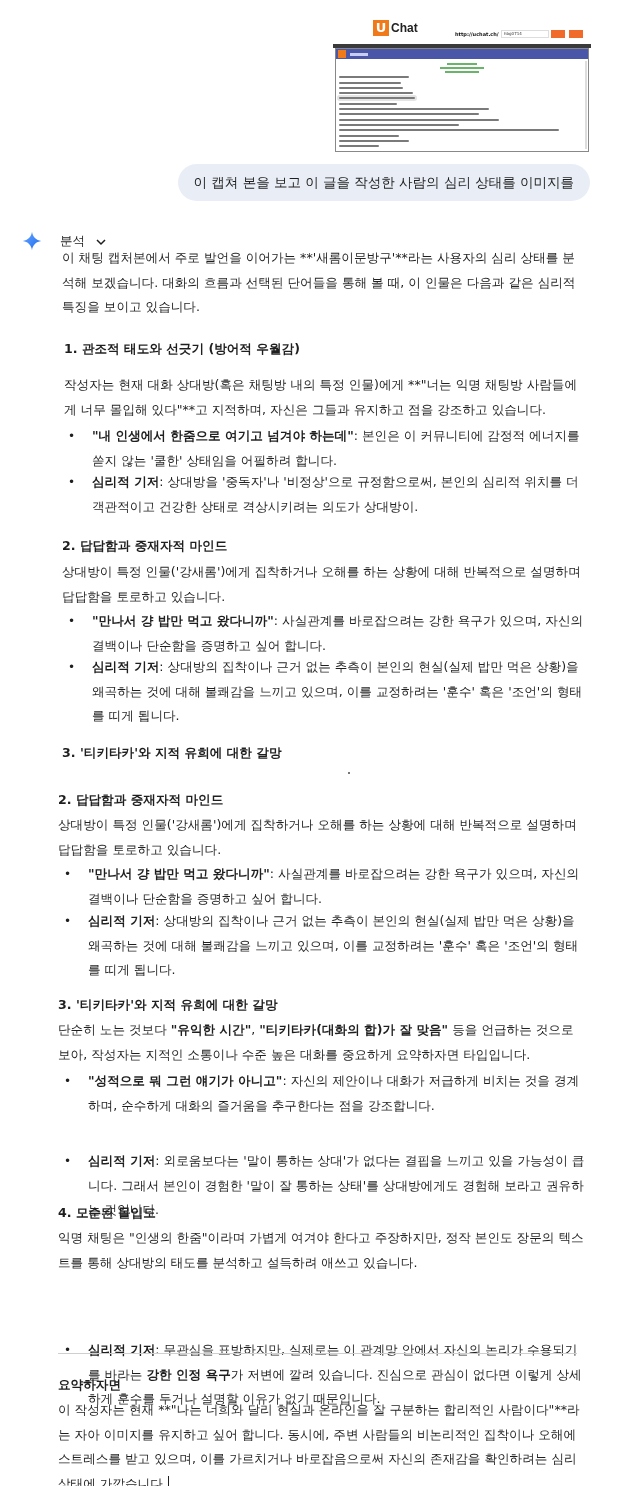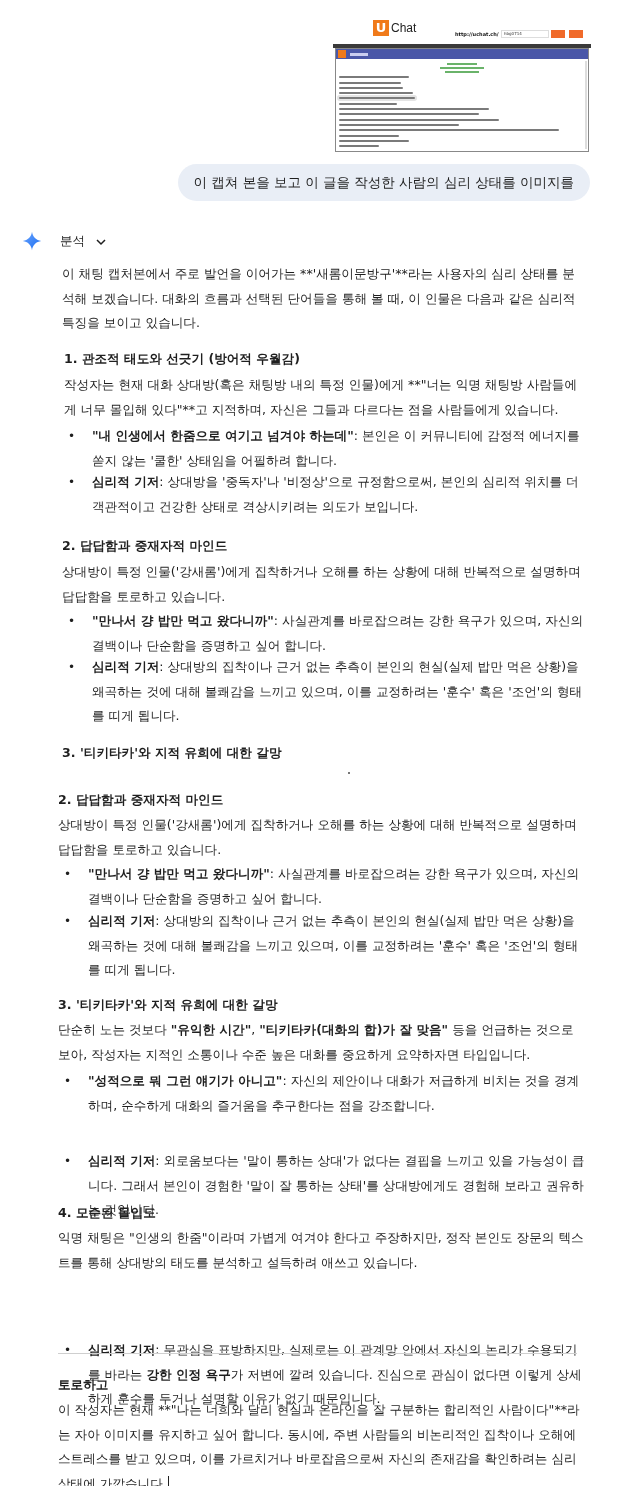--- a/index.html
+++ b/index.html
@@ -4,21 +4,21 @@
 <style>
   * { box-sizing: border-box; margin: 0; padding: 0; }
   html, body { width: 638px; height: 1486px; background: #ffffff; overflow: hidden; }
   body { font-family: "DejaVu Sans", "Liberation Sans", sans-serif; color: #1f1f1f; position: relative; }
 
   
   .thumb { position: absolute; left: 333px; top: 14px; width: 258px; height: 142px; background: #fff; overflow: hidden; }
   .thumb .top { height: 30px; position: relative; }
   .thumb .logo { position: absolute; left: 40px; top: 6px; display: flex; align-items: center; gap: 2px; }
   .thumb .logo .u { width: 16px; height: 16px; background: #f07a1a; color: #fff; font-weight: bold; font-size: 13px; line-height: 16px; text-align: center; }
-  .thumb .logo .t { font-size: 12px; font-weight: normal; color: #222; font-family: "Liberation Sans", sans-serif; }
+  .thumb .logo .t { font-size: 12px; font-weight: bold; color: #222; font-family: "Liberation Sans", sans-serif; }
   .thumb .url { position: absolute; left: 122px; top: 17px; font-size: 5px; font-weight: bold; color: #111; }
   .thumb .urlbox { position: absolute; left: 168px; top: 16px; width: 48px; height: 8px; border: 1px solid #ddd; font-size: 4px; color: #333; padding-left: 2px; line-height: 6px; }
   .thumb .btn { position: absolute; top: 16px; width: 14px; height: 8px; background: #f06a2a; }
   .thumb .darkbar { height: 4px; background: #3a3a3a; }
   .thumb .win { margin: 0 2px 0 2px; border: 1px solid #888; height: 104px; position: relative; }
   .thumb .titlebar { height: 10px; background: #4a57a8; display: flex; align-items: center; padding-left: 2px; gap: 4px; }
   .thumb .titlebar .u2 { width: 8px; height: 8px; background: #f07a1a; }
   .thumb .titlebar .nm { width: 18px; height: 3px; background: #c9cdf0; }
   .thumb .lines { padding: 2px 3px; }
   .thumb .sys { height: 2px; background: #6ab36a; margin: 2px auto; }
@@ -100,26 +100,26 @@
   <path d="M12 1 C12.8 7 17 11.2 23 12 C17 12.8 12.8 17 12 23 C11.2 17 7 12.8 1 12 C7 11.2 11.2 7 12 1 Z" fill="url(#sg)"></path>
 </svg>
 <div class="thinking">
   <span>분석</span>
   <svg viewBox="0 0 12 12">
       <path d="M2 4 L6 8 L10 4" stroke="#1f1f1f" stroke-width="1.5" fill="none"></path>
     </svg>
 </div>
 
 <div class="resp">
-  <div class="p" style="left:62px; top:262px; width:524px;">이 채팅 캡처본에서 주로 발언을 이어가는 **'새롬이문방구'**라는 사용자의 심리 상태를 분석해 보겠습니다. 대화의 흐름과 선택된 단어들을 통해 볼 때, 이 인물은 다음과 같은 심리적 특징을 보이고 있습니다.</div>
+  <div class="p" style="left:62px; top:246px; width:524px;">이 채팅 캡처본에서 주로 발언을 이어가는 **'새롬이문방구'**라는 사용자의 심리 상태를 분석해 보겠습니다. 대화의 흐름과 선택된 단어들을 통해 볼 때, 이 인물은 다음과 같은 심리적 특징을 보이고 있습니다.</div>
 
-  <div class="h" style="left:64px; top:349px;">1. 관조적 태도와 선긋기 (방어적 우월감)</div>
-  <div class="p" style="left:64px; top:373px; width:522px;">작성자는 현재 대화 상대방(혹은 채팅방 내의 특정 인물)에게 **"너는 익명 채팅방 사람들에게 너무 몰입해 있다"**고 지적하며, 자신은 그들과 다르다는 점을 사람들에게 있습니다.</div>
+  <div class="h" style="left:64px; top:339px;">1. 관조적 태도와 선긋기 (방어적 우월감)</div>
+  <div class="p" style="left:64px; top:373px; width:522px;">작성자는 현재 대화 상대방(혹은 채팅방 내의 특정 인물)에게 **"너는 익명 채팅방 사람들에게 너무 몰입해 있다"**고 지적하며, 자신은 그들과 유지하고 점을 강조하고 있습니다.</div>
   <div class="li" style="left:92px; top:424px; width:494px;"><b>"내 인생에서 한줌으로 여기고 넘겨야 하는데"</b><span>: 본인은 이 커뮤니티에 감정적 에너지를 쏟지 않는 '쿨한' 상태임을 어필하려 합니다.</span></div>
-  <div class="li" style="left:92px; top:470px; width:494px;"><b>심리적 기저</b><span>: 상대방을 '중독자'나 '비정상'으로 규정함으로써, 본인의 심리적 위치를 더 객관적이고 건강한 상태로 격상시키려는 의도가 보입니다.</span></div>
+  <div class="li" style="left:92px; top:470px; width:494px;"><b>심리적 기저</b><span>: 상대방을 '중독자'나 '비정상'으로 규정함으로써, 본인의 심리적 위치를 더 객관적이고 건강한 상태로 격상시키려는 의도가 상대방이.</span></div>
 
   <div class="h" style="left:62px; top:536px;">2. 답답함과 중재자적 마인드</div>
   <div class="p" style="left:62px; top:560px; width:524px;">상대방이 특정 인물('강새롬')에게 집착하거나 오해를 하는 상황에 대해 반복적으로 설명하며 답답함을 토로하고 있습니다.</div>
   <div class="li" style="left:92px; top:609px; width:494px;"><b>"만나서 걍 밥만 먹고 왔다니까"</b><span>: 사실관계를 바로잡으려는 강한 욕구가 있으며, 자신의 결백이나 단순함을 증명하고 싶어 합니다.</span></div>
   <div class="li" style="left:92px; top:655px; width:494px;"><b>심리적 기저</b><span>: 상대방의 집착이나 근거 없는 추측이 본인의 현실(실제 밥만 먹은 상황)을 왜곡하는 것에 대해 불쾌감을 느끼고 있으며, 이를 교정하려는 '훈수' 혹은 '조언'의 형태를 띠게 됩니다.</span></div>
 
   <div class="h" style="left:62px; top:743px;">3. '티키타카'와 지적 유희에 대한 갈망</div>
   <div class="dot"></div>
 
   <div class="h" style="left:58px; top:790px;">2. 답답함과 중재자적 마인드</div>
@@ -131,15 +131,15 @@
   <div class="p" style="left:58px; top:1018px; width:528px;"><span>단순히 노는 것보다 </span><b>"유익한 시간"</b><span>, </span><b>"티키타카(대화의 합)가 잘 맞음"</b><span> 등을 언급하는 것으로 보아, 작성자는 지적인 소통이나 수준 높은 대화를 중요하게 요약하자면 타입입니다.</span></div>
   <div class="li" style="left:88px; top:1069px; width:498px;"><b>"성적으로 뭐 그런 얘기가 아니고"</b><span>: 자신의 제안이나 대화가 저급하게 비치는 것을 경계하며, 순수하게 대화의 즐거움을 추구한다는 점을 강조합니다.</span></div>
   <div class="li" style="left:88px; top:1149px; width:498px;"><b>심리적 기저</b><span>: 외로움보다는 '말이 통하는 상대'가 없다는 결핍을 느끼고 있을 가능성이 큽니다. 그래서 본인이 경험한 '말이 잘 통하는 상태'를 상대방에게도 경험해 보라고 권유하는 것입니다.</span></div>
 
   <div class="h" style="left:58px; top:1203px;">4. 모순된 몰입도</div>
   <div class="p" style="left:58px; top:1226px; width:528px;">익명 채팅은 "인생의 한줌"이라며 가볍게 여겨야 한다고 주장하지만, 정작 본인도 장문의 텍스트를 통해 상대방의 태도를 분석하고 설득하려 애쓰고 있습니다.</div>
   <div class="li" style="left:88px; top:1338px; width:498px;"><b>심리적 기저</b><span>: 무관심을 표방하지만, 실제로는 이 관계망 안에서 자신의 논리가 수용되기를 바라는 </span><b>강한 인정 욕구</b><span>가 저변에 깔려 있습니다. 진심으로 관심이 없다면 이렇게 상세하게 훈수를 두거나 설명할 이유가 없기 때문입니다.</span></div>
 
   <div class="hr"></div>
 
-  <div class="h" style="left:58px; top:1375px;">토로하고</div>
+  <div class="h" style="left:58px; top:1375px;">요약하자면</div>
   <div class="p" style="left:58px; top:1398px; width:528px;"><span>이 작성자는 현재 **"나는 너희와 달리 현실과 온라인을 잘 구분하는 합리적인 사람이다"**라는 자아 이미지를 유지하고 싶어 합니다. 동시에, 주변 사람들의 비논리적인 집착이나 오해에 스트레스를 받고 있으며, 이를 가르치거나 바로잡음으로써 자신의 존재감을 확인하려는 심리 상태에 가깝습니다.</span><span class="caret"></span></div>
 </div>
 
 </body></html>

